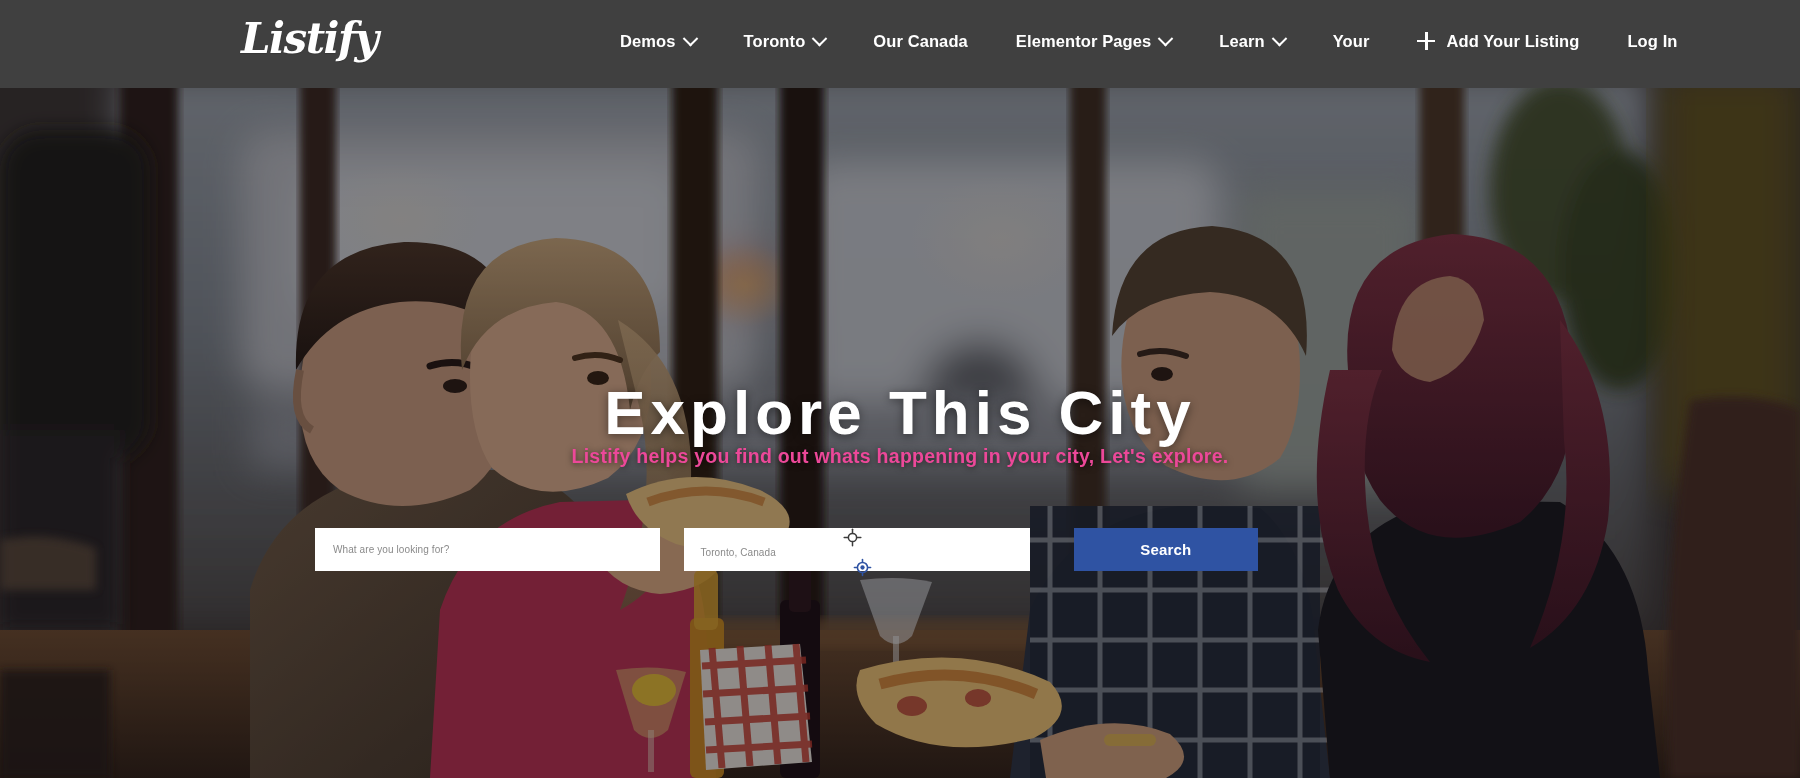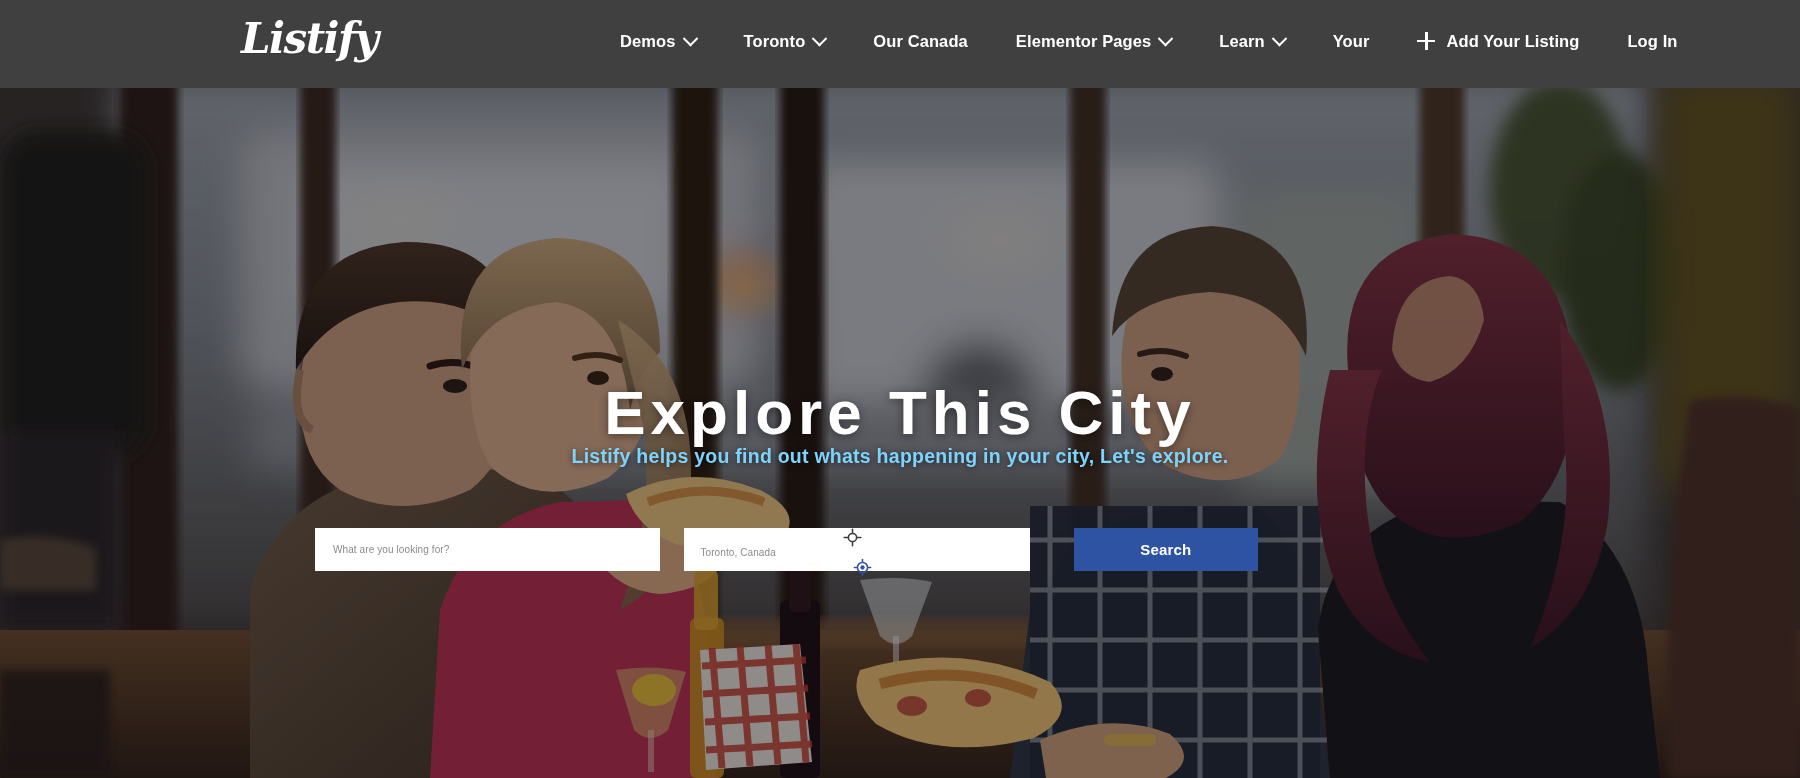--- a/index.html
+++ b/index.html
@@ -133,21 +133,21 @@
     white-space: nowrap;
     margin-top: 20px;
   }
 
   .hero-subtitle {
     position: absolute;
     top: 375px;
     left: 0;
     width: 1800px;
     text-align: center;
-    color: #7dd3fc;
+    color: #ec4899;
     font-size: 19.5px;
     font-weight: 600;
     letter-spacing: .25px;
     text-shadow: 0 1px 6px rgba(0,0,0,.6);
     white-space: nowrap;
   }
 
   
   .search-bar {
     position: absolute;

